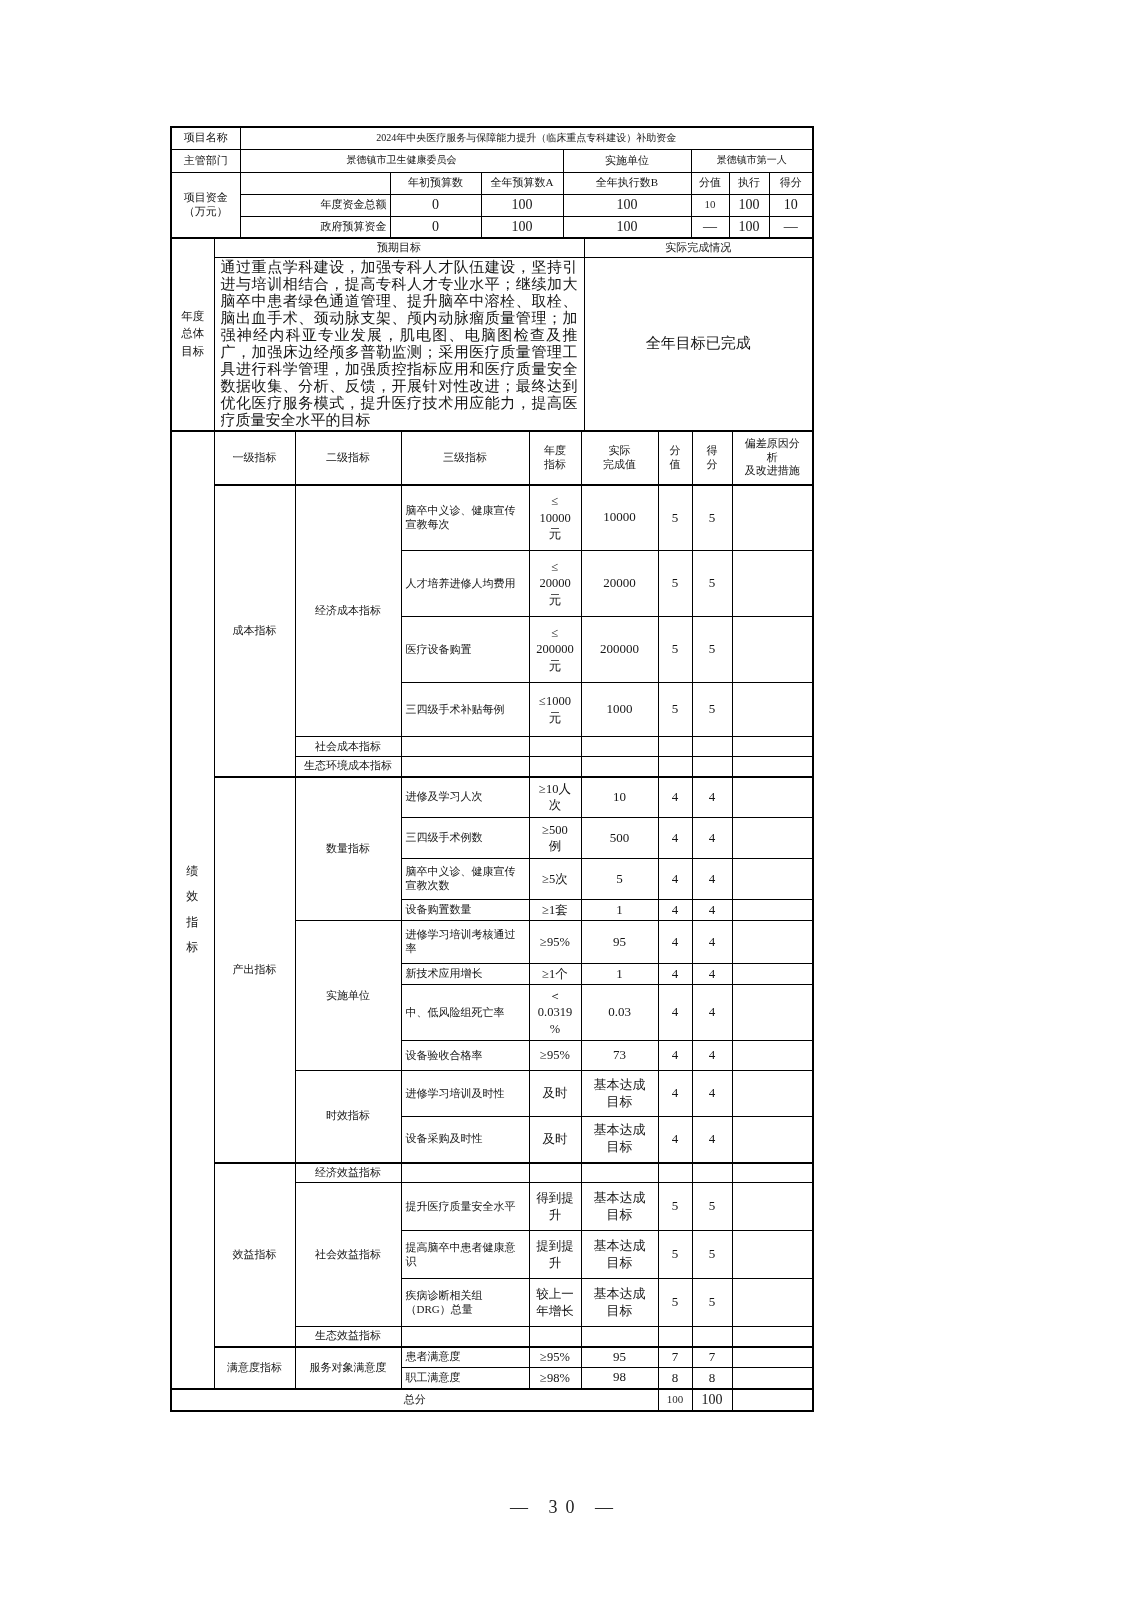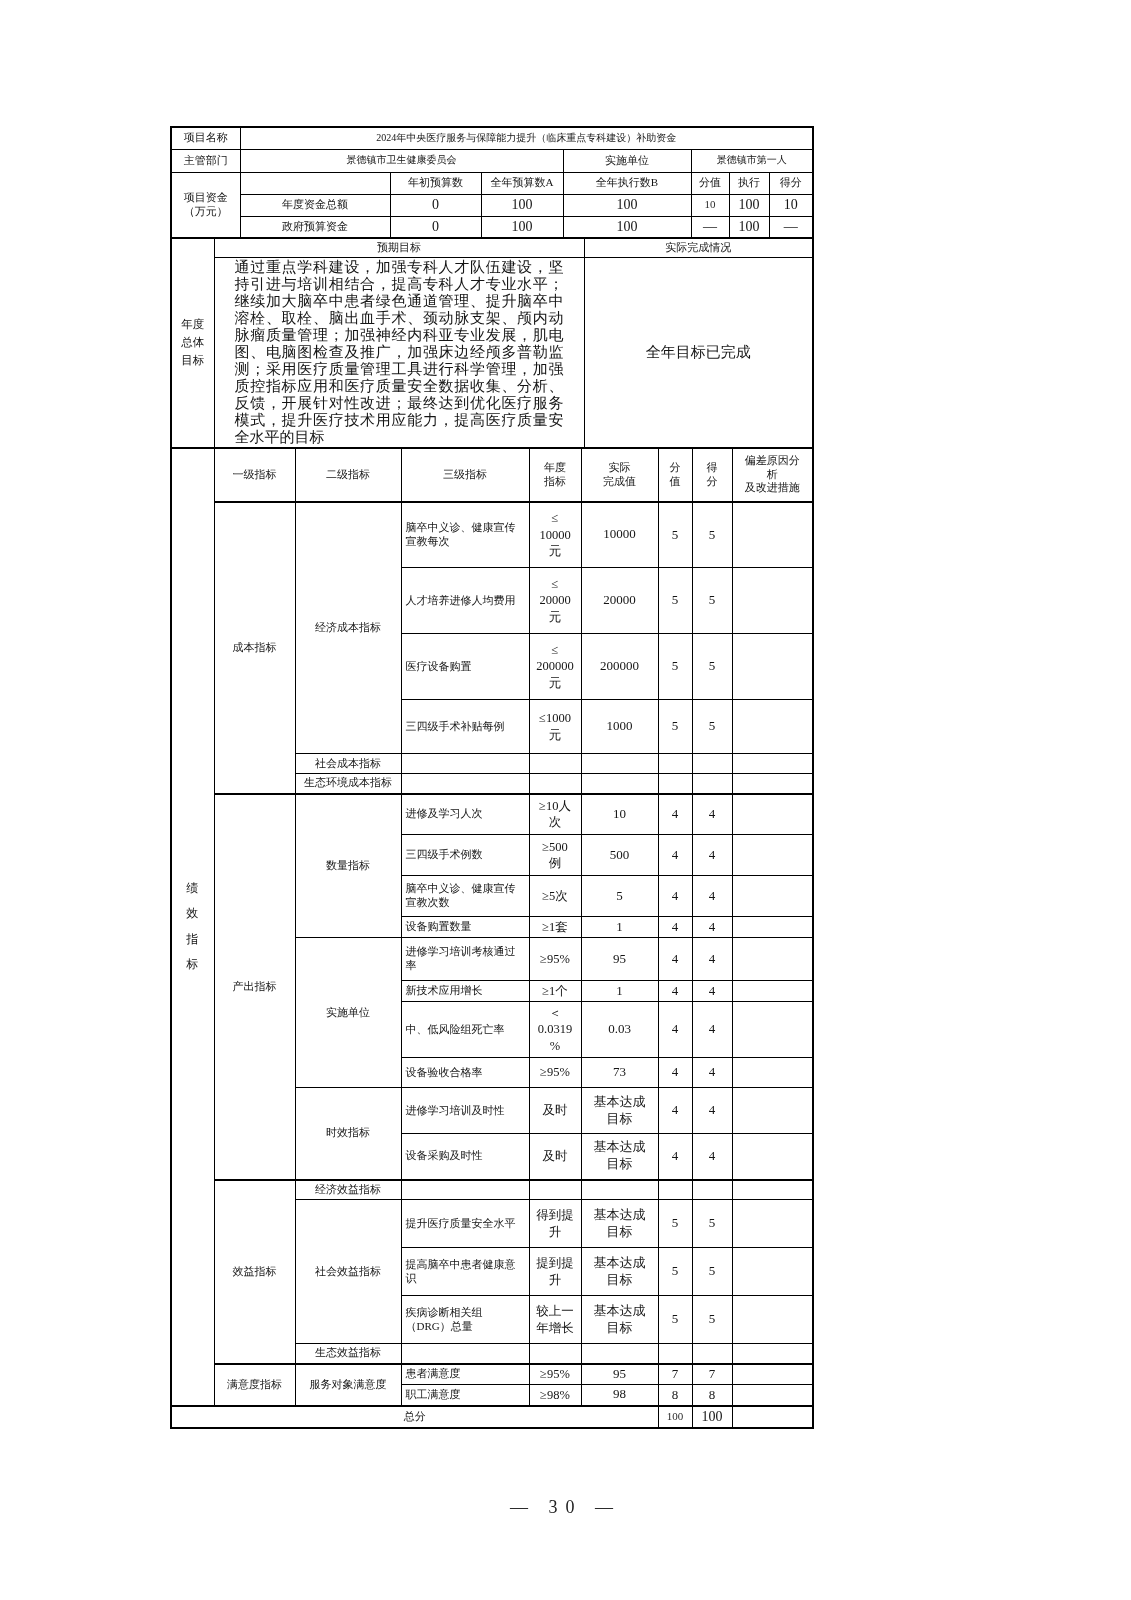--- a/index.html
+++ b/index.html
@@ -12,23 +12,23 @@
   .doc-subtitle{font-size:11px;text-align:center;margin:12px 0 7px 0;}
   table{border-collapse:collapse;table-layout:fixed;width:642px;background:#fff;}
   .tbl{border:2px solid #000;}
   #tblB,#tblC{margin-top:-2px;}
   td{border:1px solid #000;padding:1px 3px;font-size:11px;line-height:1.25;
      text-align:center;vertical-align:middle;overflow:hidden;word-break:break-all;}
   .big{font-size:10px;}
   .nowrap{white-space:nowrap;padding:1px 0;}
   .num{font-size:14px;}
   .small-num{font-size:11px;color:#2b2b2b;}
-  .left{text-align:center;}
+  .left{text-align:right;}
   .pre{white-space:pre-line;}
-  .para{font-size:15px;line-height:17px;text-align:justify;padding:1px 20px;}
+  .para{font-size:15px;line-height:17px;text-align:justify;padding:1px 6px;}
   .mid{font-size:15px;margin-left:8px;}
   .side-label{white-space:pre-line;line-height:2.1;font-size:12px;letter-spacing:1px;}
   .vlab{white-space:pre-line;line-height:1.55;font-size:11.5px;}
   .name{text-align:left;padding:2px 4px;word-break:break-all;}
   .target{white-space:pre-line;font-size:12.5px;line-height:1.3;}
   .actual{white-space:pre-line;font-size:13px;line-height:1.3;}
   .sc{font-size:13px;}
   .sec{border-top:2px solid #000 !important;}
   .hdrB{border-bottom:2px solid #000 !important;}
   .clip2{display:block;height:15px;overflow:hidden;}

